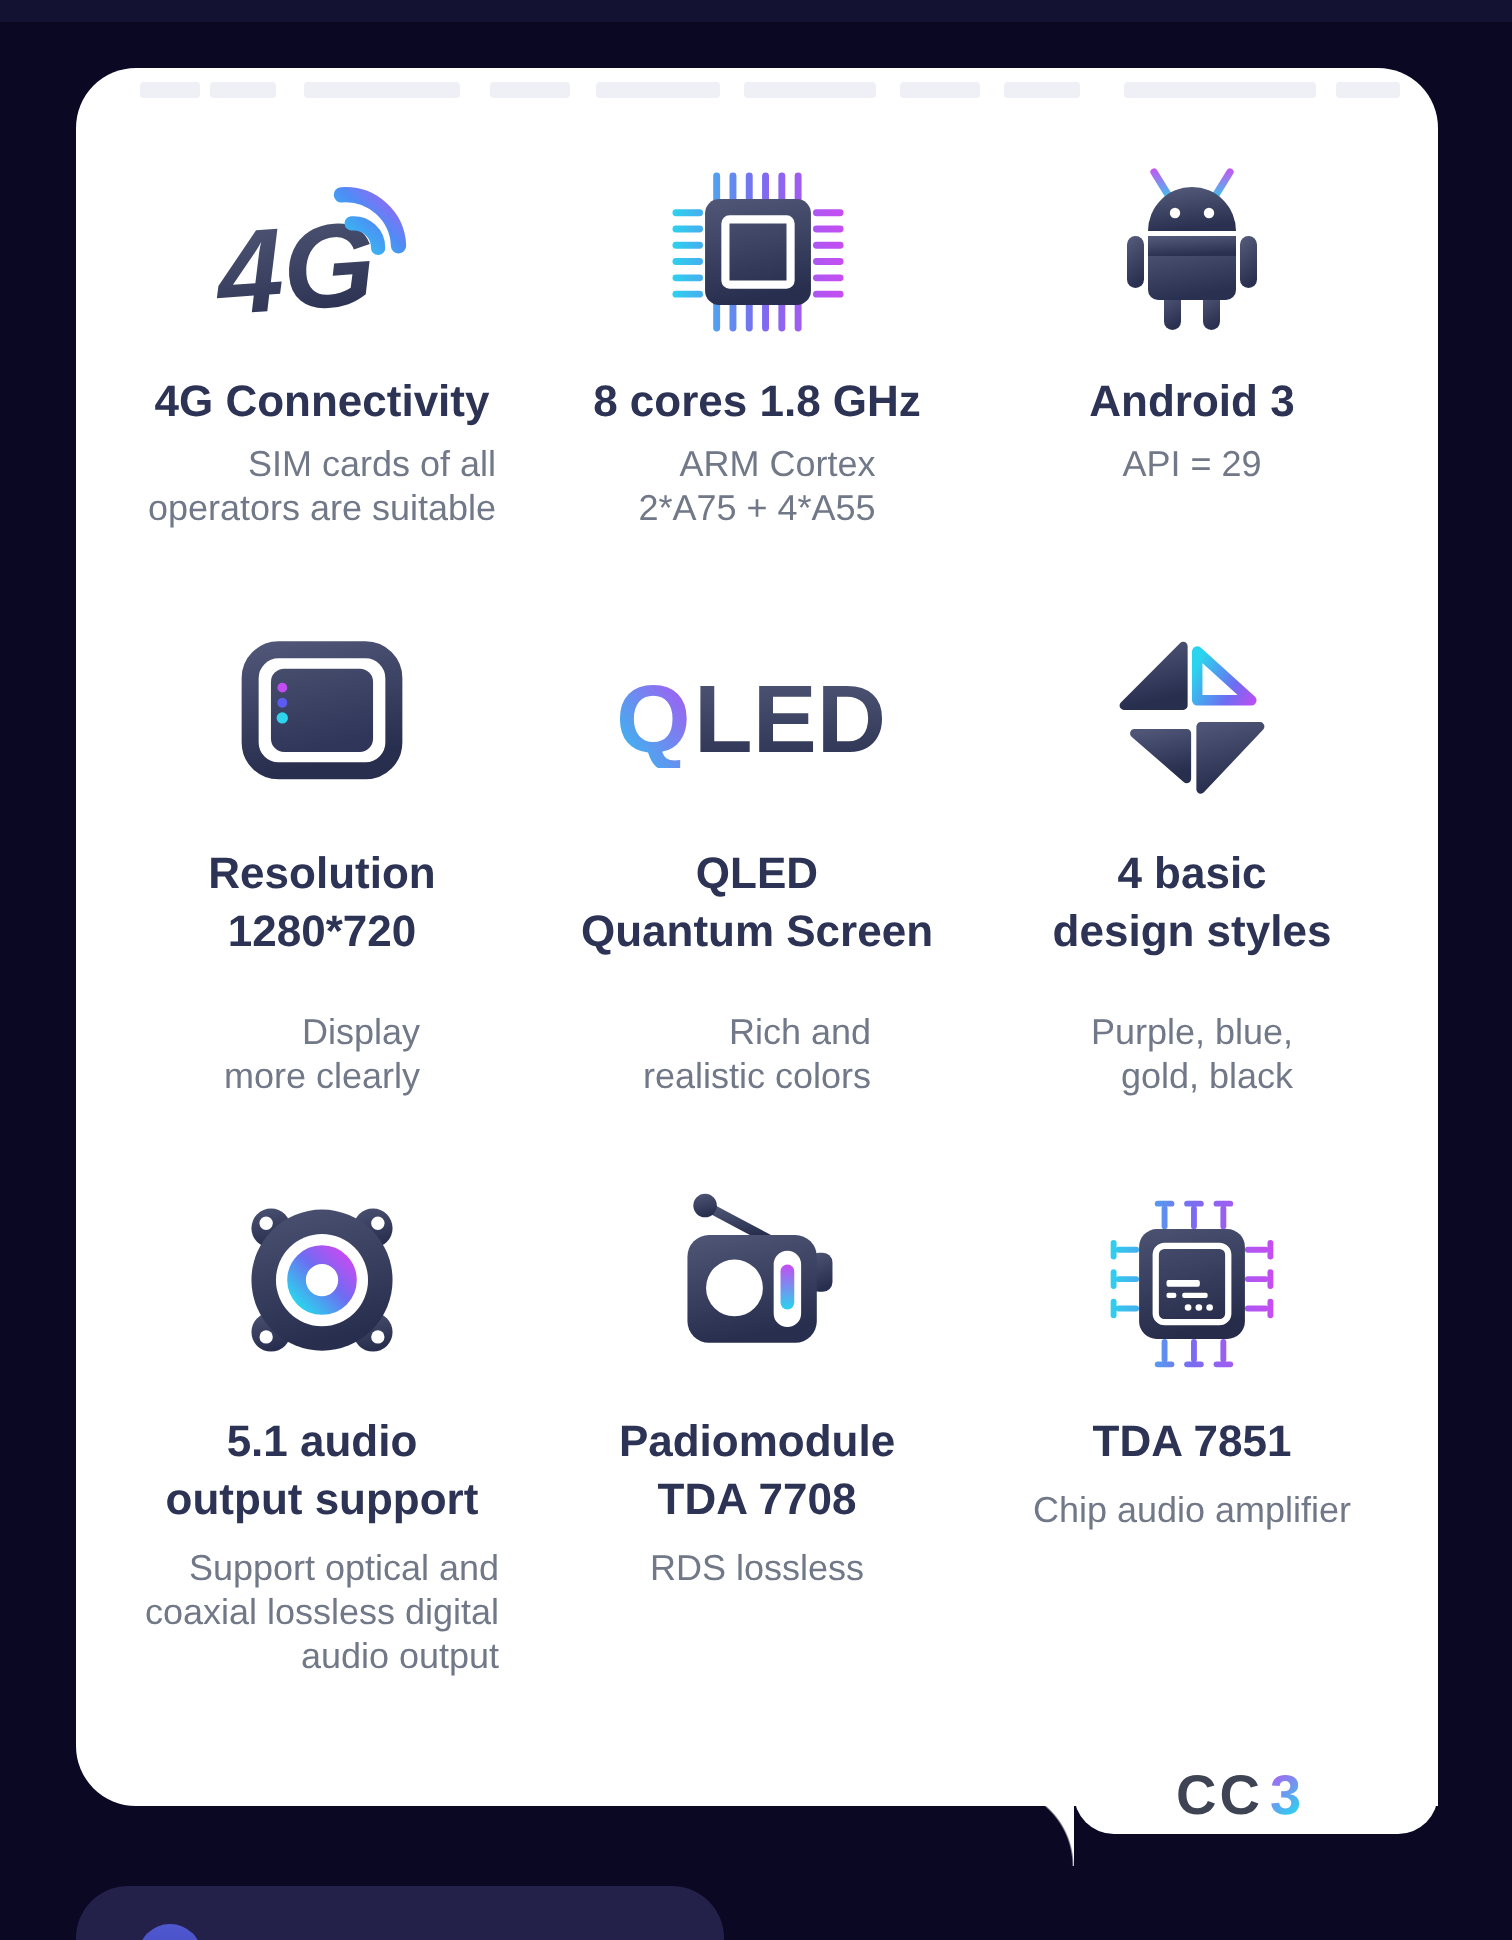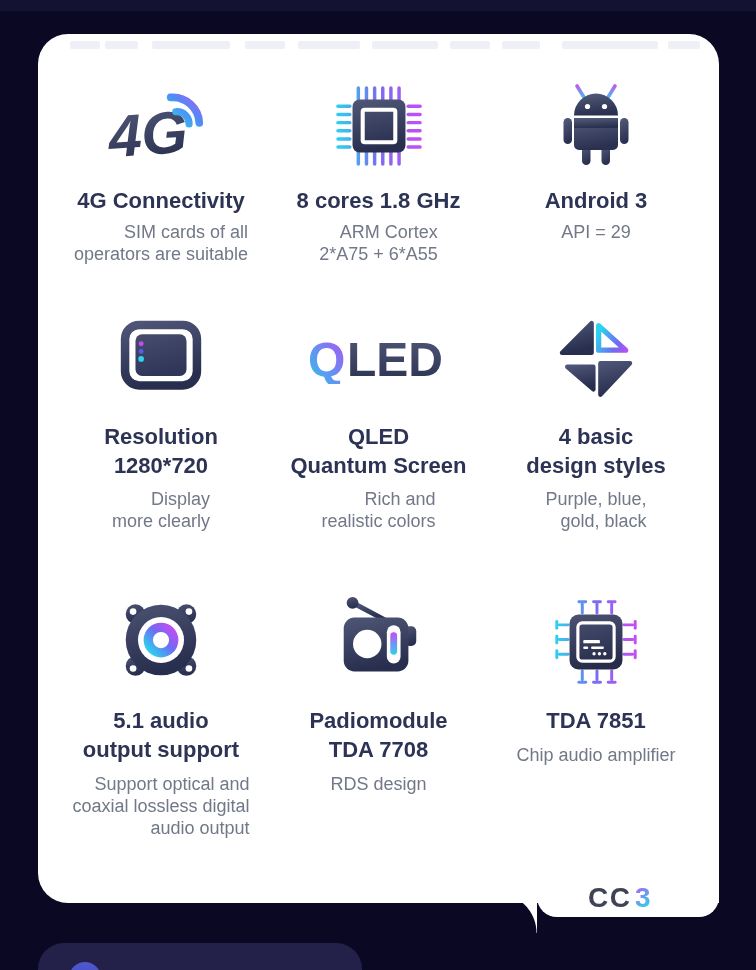--- a/index.html
+++ b/index.html
@@ -18,21 +18,21 @@
   .cell.r3{padding-top:20px;}
   .icon-box{display:flex;align-items:center;justify-content:center;}
   .r1 .icon-box{height:100px;}
   .r2 .icon-box{height:84px;}
   .r3 .icon-box{height:100px;}
   .f-title{margin-top:10px;font-weight:700;font-size:22px;line-height:29px;color:#2d3354;
            white-space:pre;text-align:center;}
   .r2 .f-title{margin-top:22px;text-align:center;}
   .r3 .f-title{margin-top:14px;}
   .f-sub{margin-top:6px;font-size:18px;line-height:22px;color:#717887;white-space:pre;text-align:right;}
-  .r2 .f-sub{margin-top:8px;}
+  .r2 .f-sub{margin-top:25px;}
   .r3 .f-sub{margin-top:9px;}
   svg text{font-family:"Liberation Sans",sans-serif;}
   .brand-tab{position:absolute;left:537px;top:877px;width:182px;height:40px;background:#ffffff;
              border-radius:0 0 20px 20px;display:flex;align-items:center;justify-content:center;}
   .tab-fillet{position:absolute;left:497px;top:903px;width:40px;height:30px;
               background:radial-gradient(circle 40px at 0% 100%, rgba(0,0,0,0) 39px, #ffffff 40px);}
   .next-card{position:absolute;left:38px;top:943px;width:324px;height:27px;background:#232049;
              border-radius:26px 26px 0 0;}
   .next-dot{position:absolute;left:31px;top:19px;width:32px;height:32px;border-radius:50%;
             background:linear-gradient(180deg,#5058d0,#4046b8);}
@@ -124,21 +124,21 @@
                 <rect x="57" y="74" width="3.4" height="15" rx="1.7"></rect>
               <rect x="65" y="74" width="3.4" height="15" rx="1.7"></rect>
                 <rect x="73" y="74" width="3.4" height="15" rx="1.7"></rect>
             </g>
             <rect x="29" y="24" width="52" height="52" rx="7" fill="url(#g2d)"></rect>
             <rect x="39" y="34" width="32" height="32" rx="2" fill="none" stroke="#ffffff" stroke-width="4"></rect>
           </svg>
         </div>
         <div class="f-title">8 cores 1.8 GHz</div>
         <div class="f-sub">ARM Cortex
-2*A75 + 6*A55</div>
+2*A75 + 4*A55</div>
       </div>
 
       <div class="cell r1">
         <div class="icon-box">
           <svg width="110" height="98" viewBox="0 0 110 98">
             <defs>
               <linearGradient id="g3d" x1="0" y1="0" x2="0.25" y2="1">
                 <stop offset="0" stop-color="#565c7c"></stop>
                   <stop offset="1" stop-color="#2a3050"></stop>
               </linearGradient>
@@ -299,21 +299,21 @@
             <circle cx="28" cy="10" r="6" fill="url(#g8d)"></circle>
             <rect x="81" y="34" width="12" height="20" rx="5" fill="url(#g8d)"></rect>
             <rect x="19" y="25" width="66" height="55" rx="11" fill="url(#g8d)"></rect>
             <circle cx="43" cy="52" r="14.5" fill="#ffffff"></circle>
             <rect x="63" y="33" width="14" height="39" rx="7" fill="#ffffff"></rect>
             <rect x="66.5" y="40" width="7" height="23" rx="3.5" fill="url(#g8v)"></rect>
           </svg>
         </div>
         <div class="f-title">Padiomodule
 TDA 7708</div>
-        <div class="f-sub">RDS design</div>
+        <div class="f-sub">RDS lossless</div>
       </div>
 
       <div class="cell r3">
         <div class="icon-box">
           <svg width="108" height="98" viewBox="0 0 110 100">
             <defs>
               <linearGradient id="g9d" x1="0" y1="0" x2="0.25" y2="1">
                 <stop offset="0" stop-color="#4c5272"></stop>
                   <stop offset="1" stop-color="#262c4a"></stop>
               </linearGradient>

